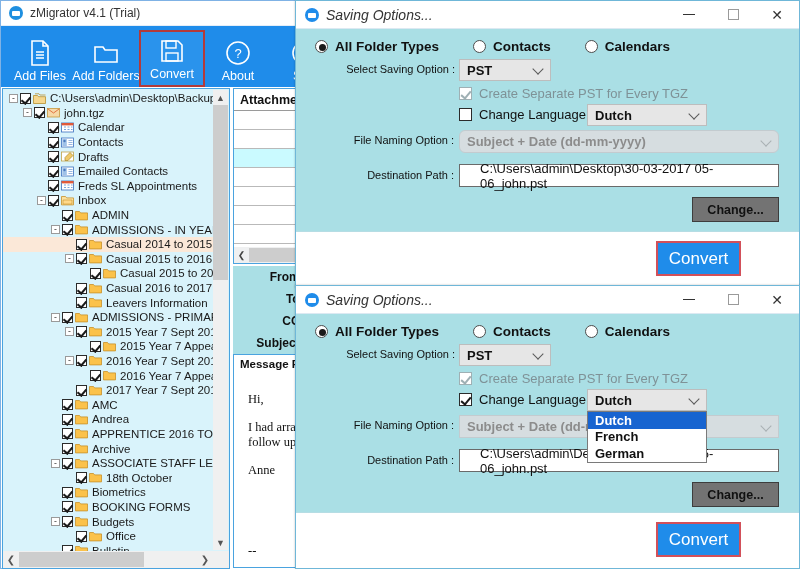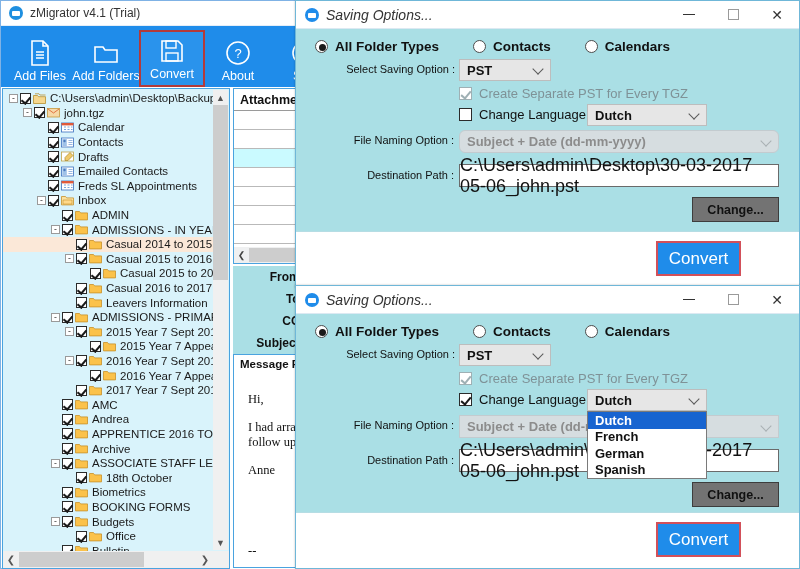--- a/index.html
+++ b/index.html
@@ -342,23 +342,23 @@
     content: ""; position: absolute; left: 3px; top: 1px;
     width: 4px; height: 8px;
     border-right: 2px solid #9fb0b4; border-bottom: 2px solid #9fb0b4;
     transform: rotate(40deg);
   }
 
   .path-input {
     position: absolute;
     background: #ffffff;
     border: 1px solid #6a6a6a;
-    font-size: 18px; color: #111;
-    display: flex; align-items: center;
-    padding-left: 0;
+    font-size: 13px; color: #111;
+    display: flex; align-items: center;
+    padding-left: 20px;
     font-family: "Liberation Sans", sans-serif;
   }
   .change-btn {
     position: absolute;
     background: #737373;
     border: 1.5px solid #3d3d3d;
     font-size: 12.5px; font-weight: bold; color: #111;
     display: flex; align-items: center; justify-content: center;
   }
   .dlg-footer {
@@ -954,21 +954,20 @@
       <div class="field-lab" style="left:28px; top:105px; width:130px;">File Naming Option :</div>
       <div class="combo disabled" style="left:163px; top:101px; width:320px; height:23px;">
         <span>Subject + Date (dd-m</span>
         <i class="caret"></i>
       </div>
 
       <div class="dd-list" id="dd-list" style="left:291px; top:97px; width:120px;">
           <div class="dd-item sel">Dutch</div>
           <div class="dd-item">French</div>
           <div class="dd-item">German</div>
-          <div class="dd-item">Spanish</div>
         </div>
 
       <div class="field-lab" style="left:41px; top:140px; width:117px;">Destination Path :</div>
       <div class="path-input" style="left:163px; top:135px; width:320px; height:23px;">
         <span>C:\Users\admin\Desktop\30-03-2017 05-06_john.pst</span>
       </div>
 
       <div class="change-btn" style="left:396px; top:168px; width:87px; height:25px;">Change...</div>
 
       <div class="dlg-footer">

